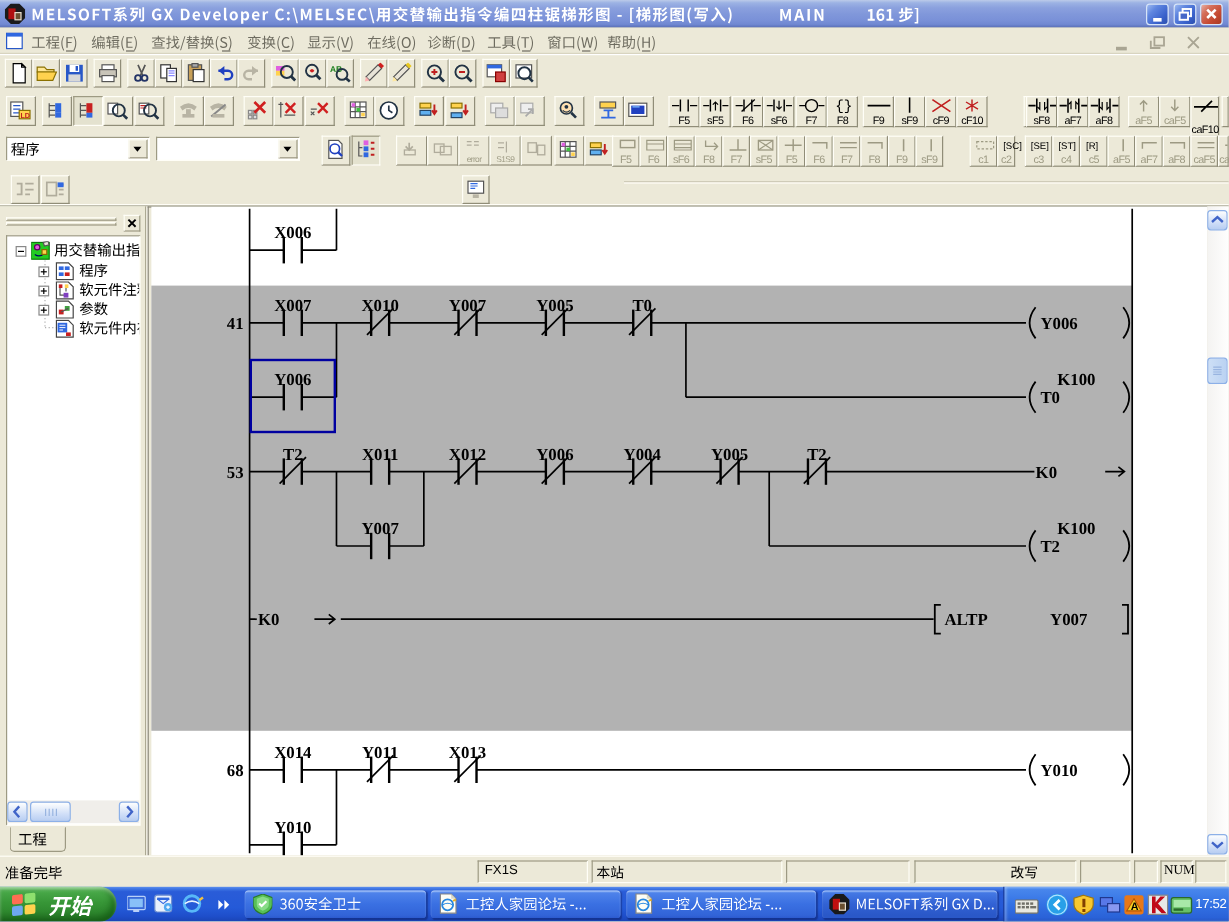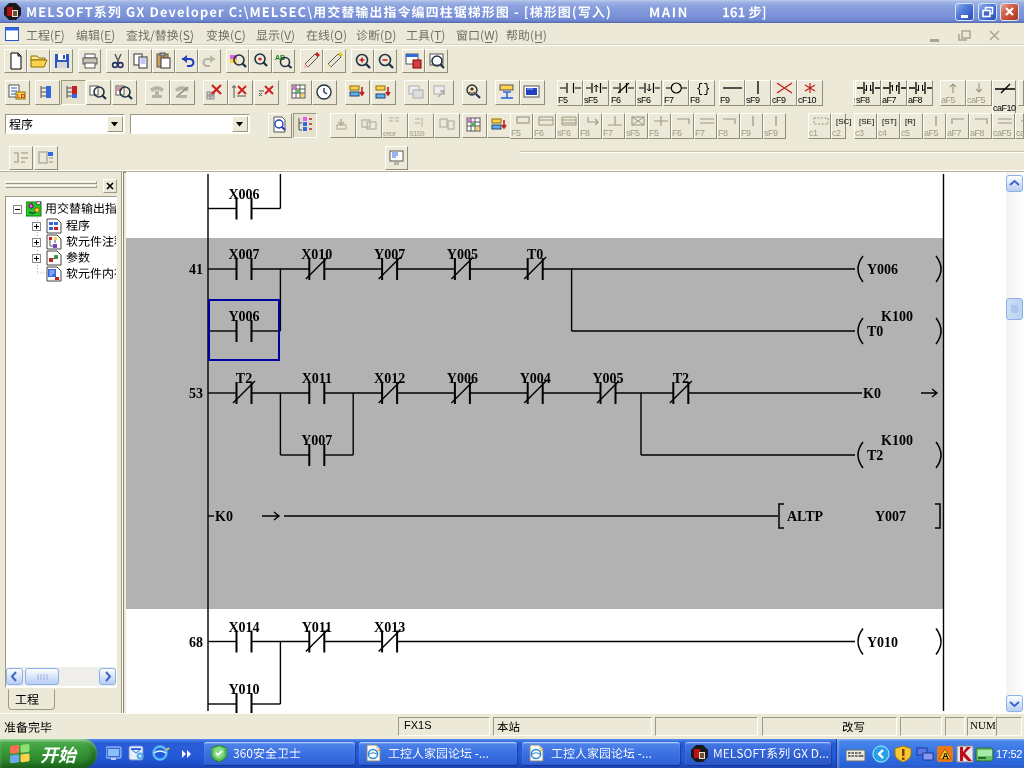--- a/index.html
+++ b/index.html
@@ -1,19 +1,19 @@
 <!DOCTYPE html>
 <html><head><meta charset="utf-8"><style>
 *{margin:0;padding:0;box-sizing:border-box}
 html,body{width:1024px;height:768px;overflow:hidden;font-family:"Liberation Sans",sans-serif}
 .abs{position:absolute}
 .tb{position:absolute;background:#ece9d8;border:1px solid;border-color:#fffef7 #908d78 #908d78 #fffef7;}
 .tbp{border-color:#9d9a83 #fffef7 #fffef7 #9d9a83;background:#e4e2cf}
 .sunk{border:1px solid;border-color:#9d9a83 #fffef7 #fffef7 #9d9a83}
-.flab{position:absolute;bottom:0px;width:100%;text-align:left;font-size:9px;letter-spacing:-0.5px;color:#000;font-family:"Liberation Sans",sans-serif}
+.flab{position:absolute;bottom:0px;width:100%;text-align:center;font-size:9px;letter-spacing:-0.5px;color:#000;font-family:"Liberation Sans",sans-serif}
 .gray .flab{color:#9d9a83}
 svg.ic{position:absolute;left:2px;top:2px}
 </style></head><body style="position:relative;background:#ece9d8">
 <div class="abs" style="left:0;top:0;width:1024px;height:23px;background:linear-gradient(180deg,#bccbe9 0%,#9db3e4 10%,#8ba1de 28%,#8097da 52%,#7a91d8 72%,#7088d2 88%,#6076bf 96%,#55689a 100%)"></div>
 <svg class="abs" style="left:4px;top:3px" width="17" height="17">
 <polygon points="5,0 12,0 17,5 17,12 12,17 5,17 0,12 0,5" fill="#1a1a1a"></polygon>
 <rect x="3" y="4" width="6" height="9" fill="#b01010"></rect>
     <rect x="8" y="7" width="6" height="7" fill="#e8e0d0"></rect>
 <rect x="9" y="8" width="4" height="5" fill="#6a5030"></rect>
   </svg>

